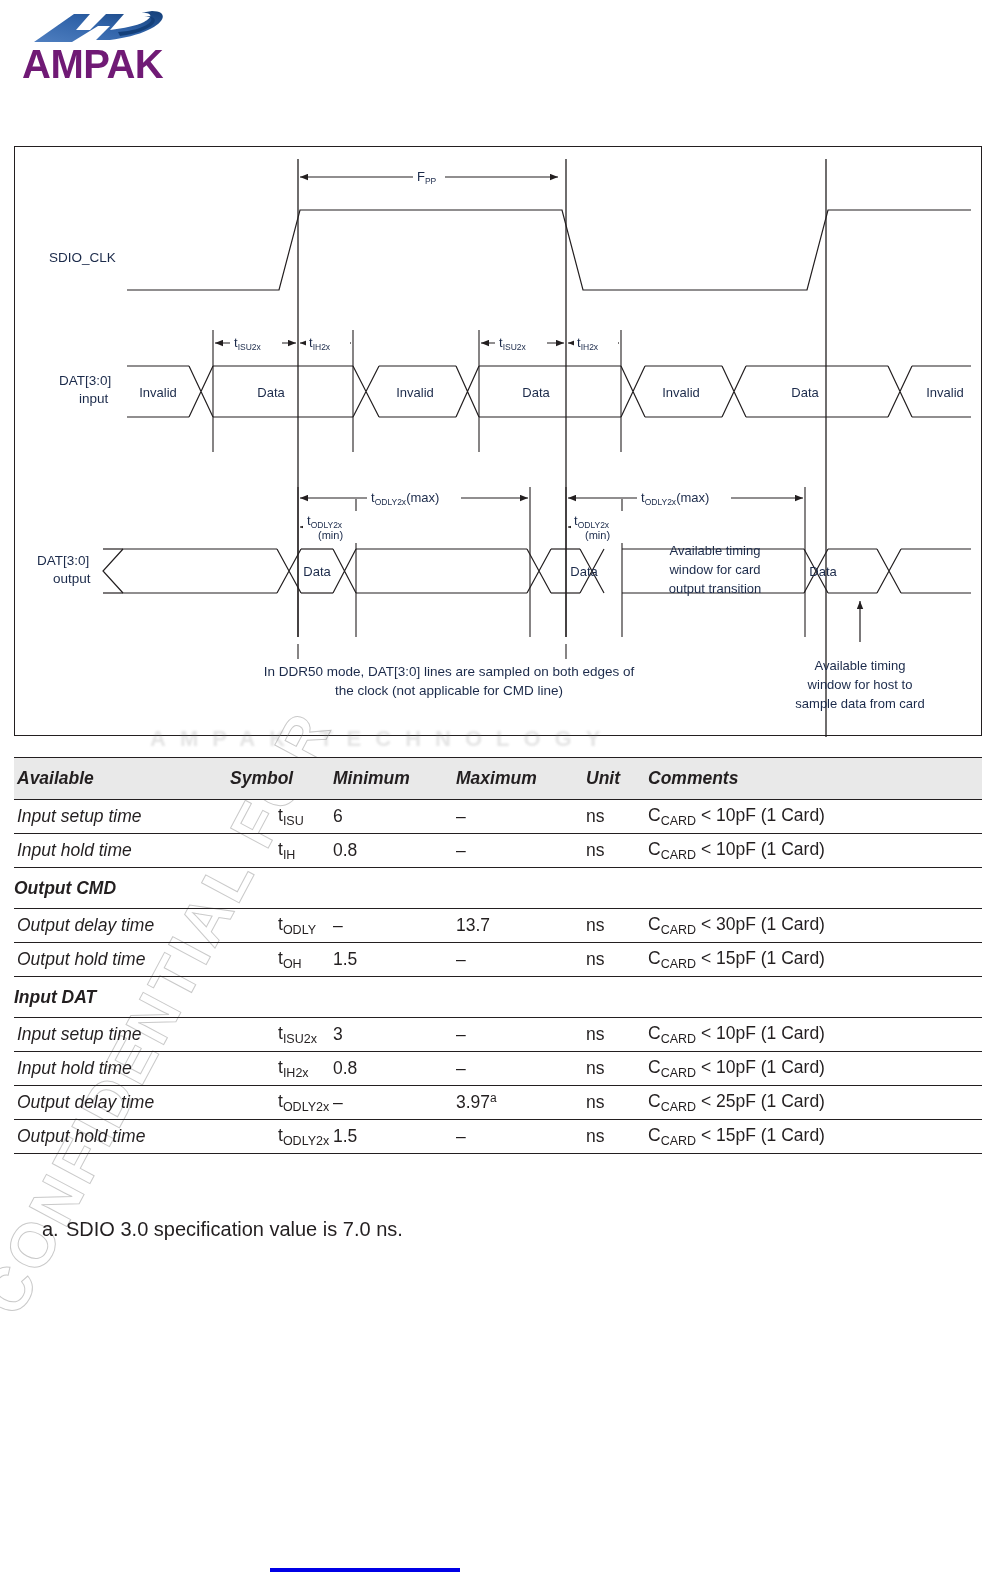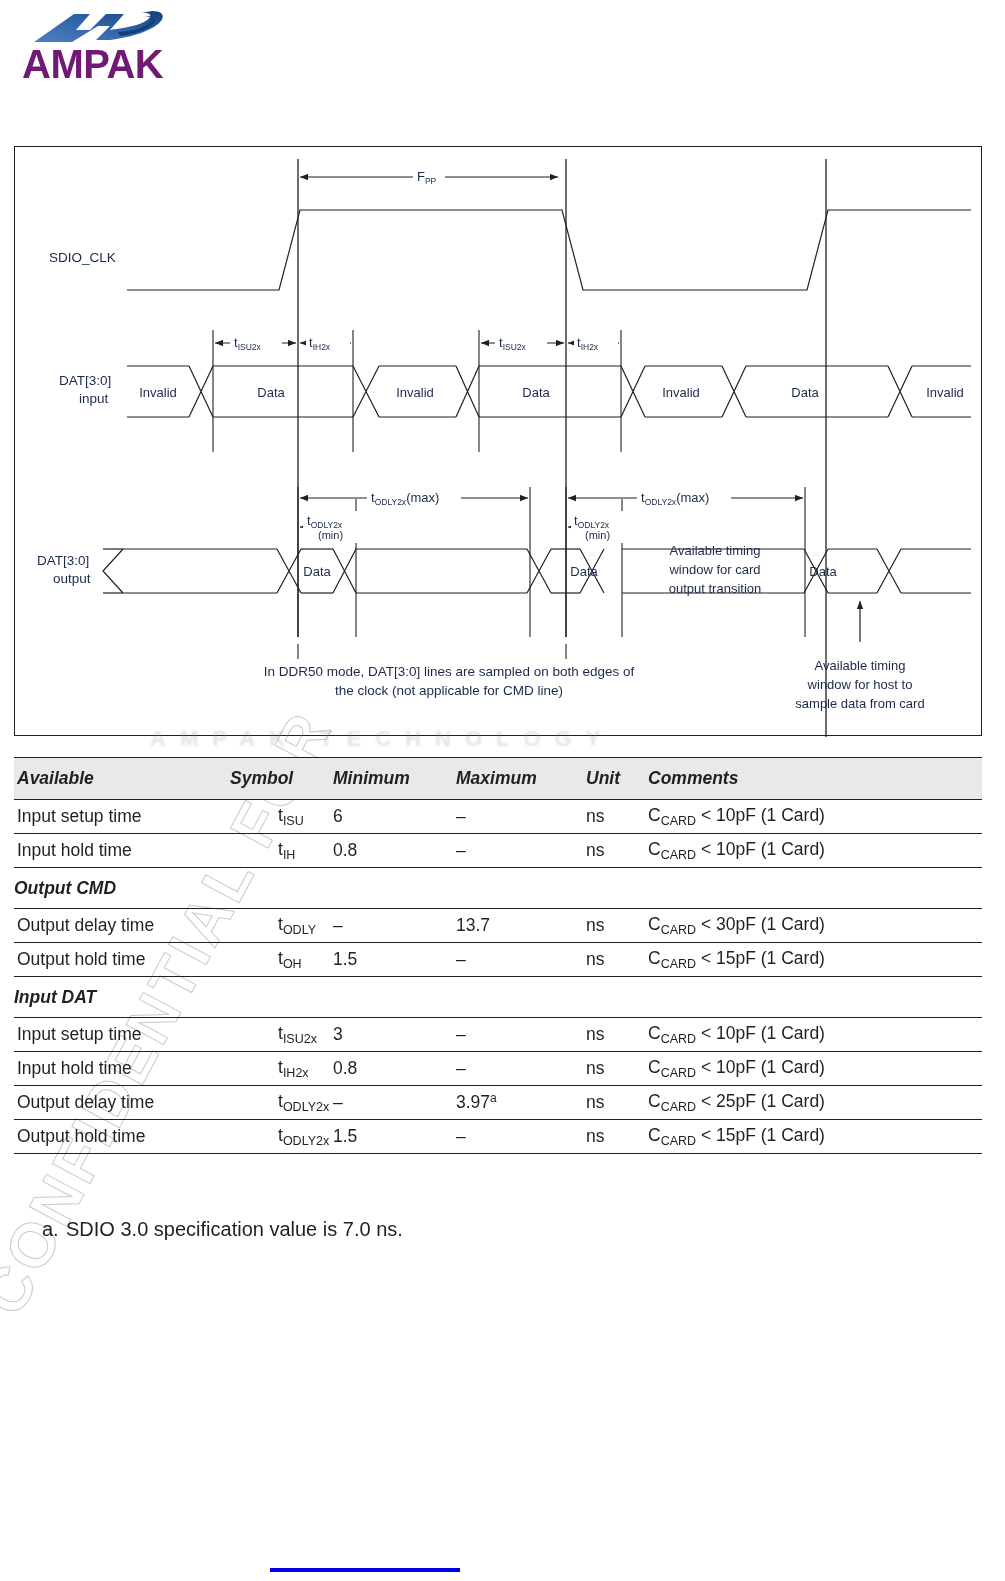--- a/index.html
+++ b/index.html
@@ -49,21 +49,21 @@
   }
   #spec-table td,#spec-table th{
     padding:0;text-align:left;vertical-align:middle;
     font-size:17.5px;line-height:1.15;
   }
   #spec-table thead th{
     font-style:italic;font-weight:700;font-size:17.5px;
     background:#e9e9e9;height:41px;
   }
   thead tr{border-top:1.6px solid #231f20;border-bottom:1.4px solid #231f20;}
-  .c-param{width:213px;padding-left:3px !important;}
+  .c-param{width:213px;padding-left:3px !important;font-style:italic;}
   .c-sym{width:103px;}
   .c-min{width:123px;margin-left:20px;}
   .c-max{width:130px;}
   .c-unit{width:62px;}
   .c-com{width:auto;}
   tr.grp td{
     font-style:italic;font-weight:700;height:40px;
     border-bottom:1.4px solid #231f20;
   }
   tr.row td{height:33px;border-bottom:1.1px solid #231f20;}

